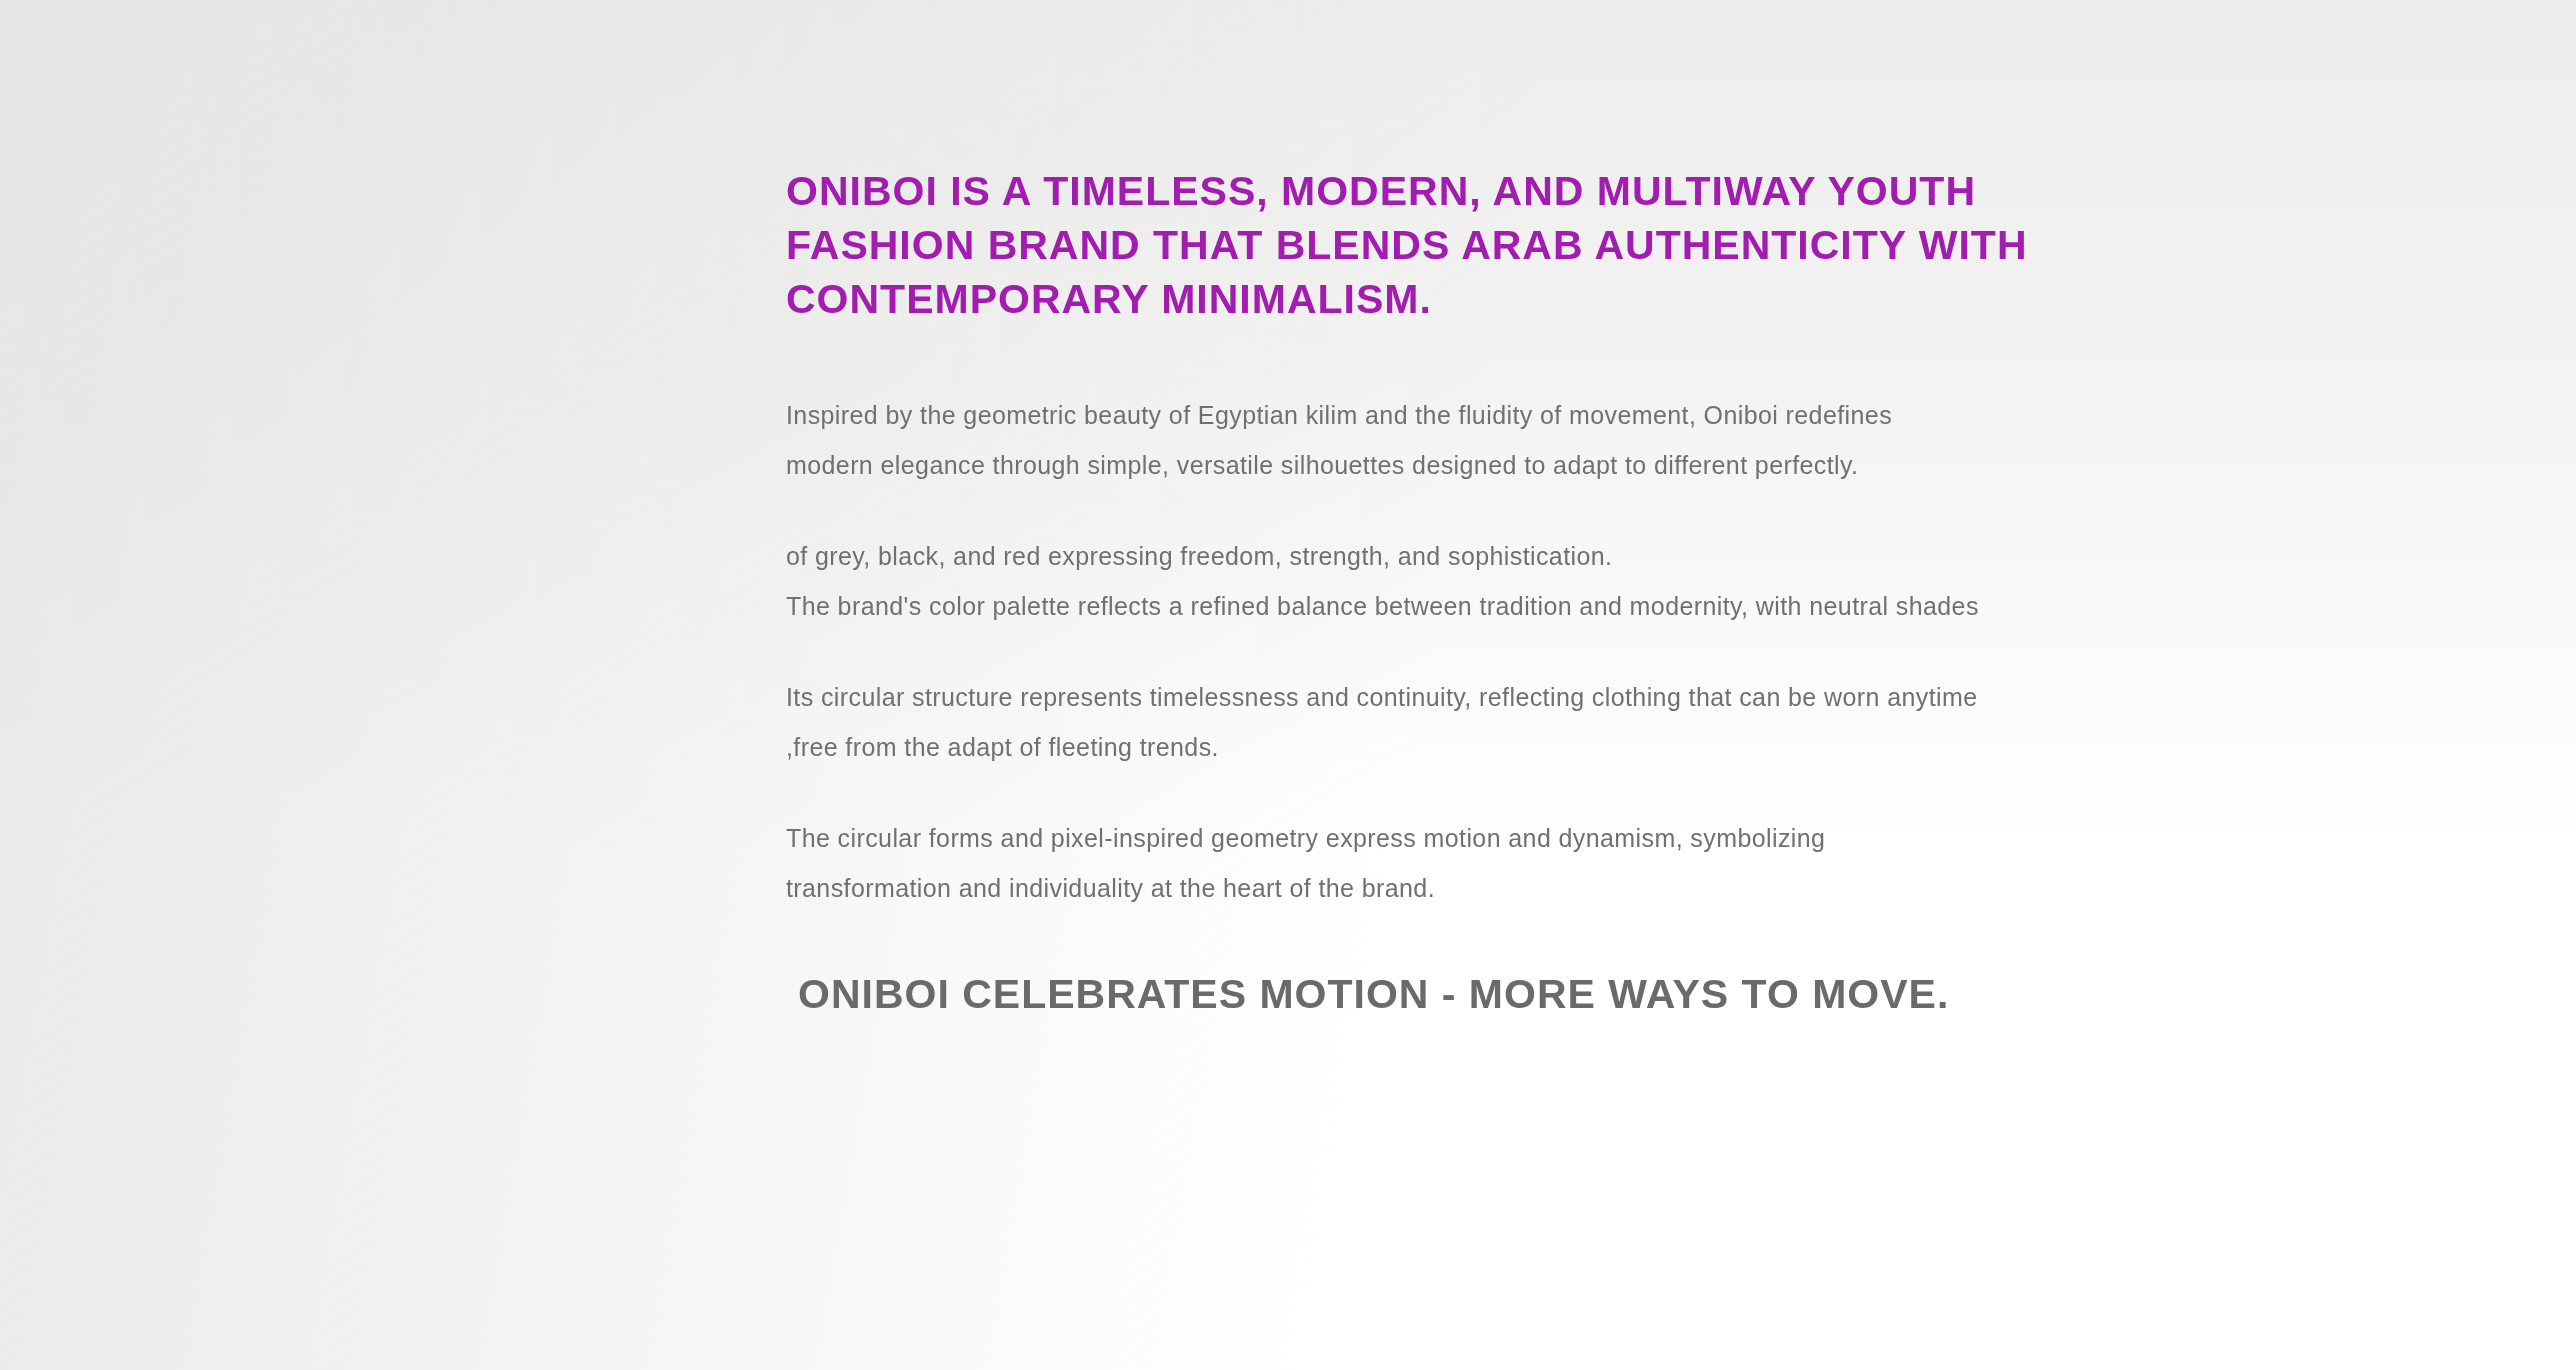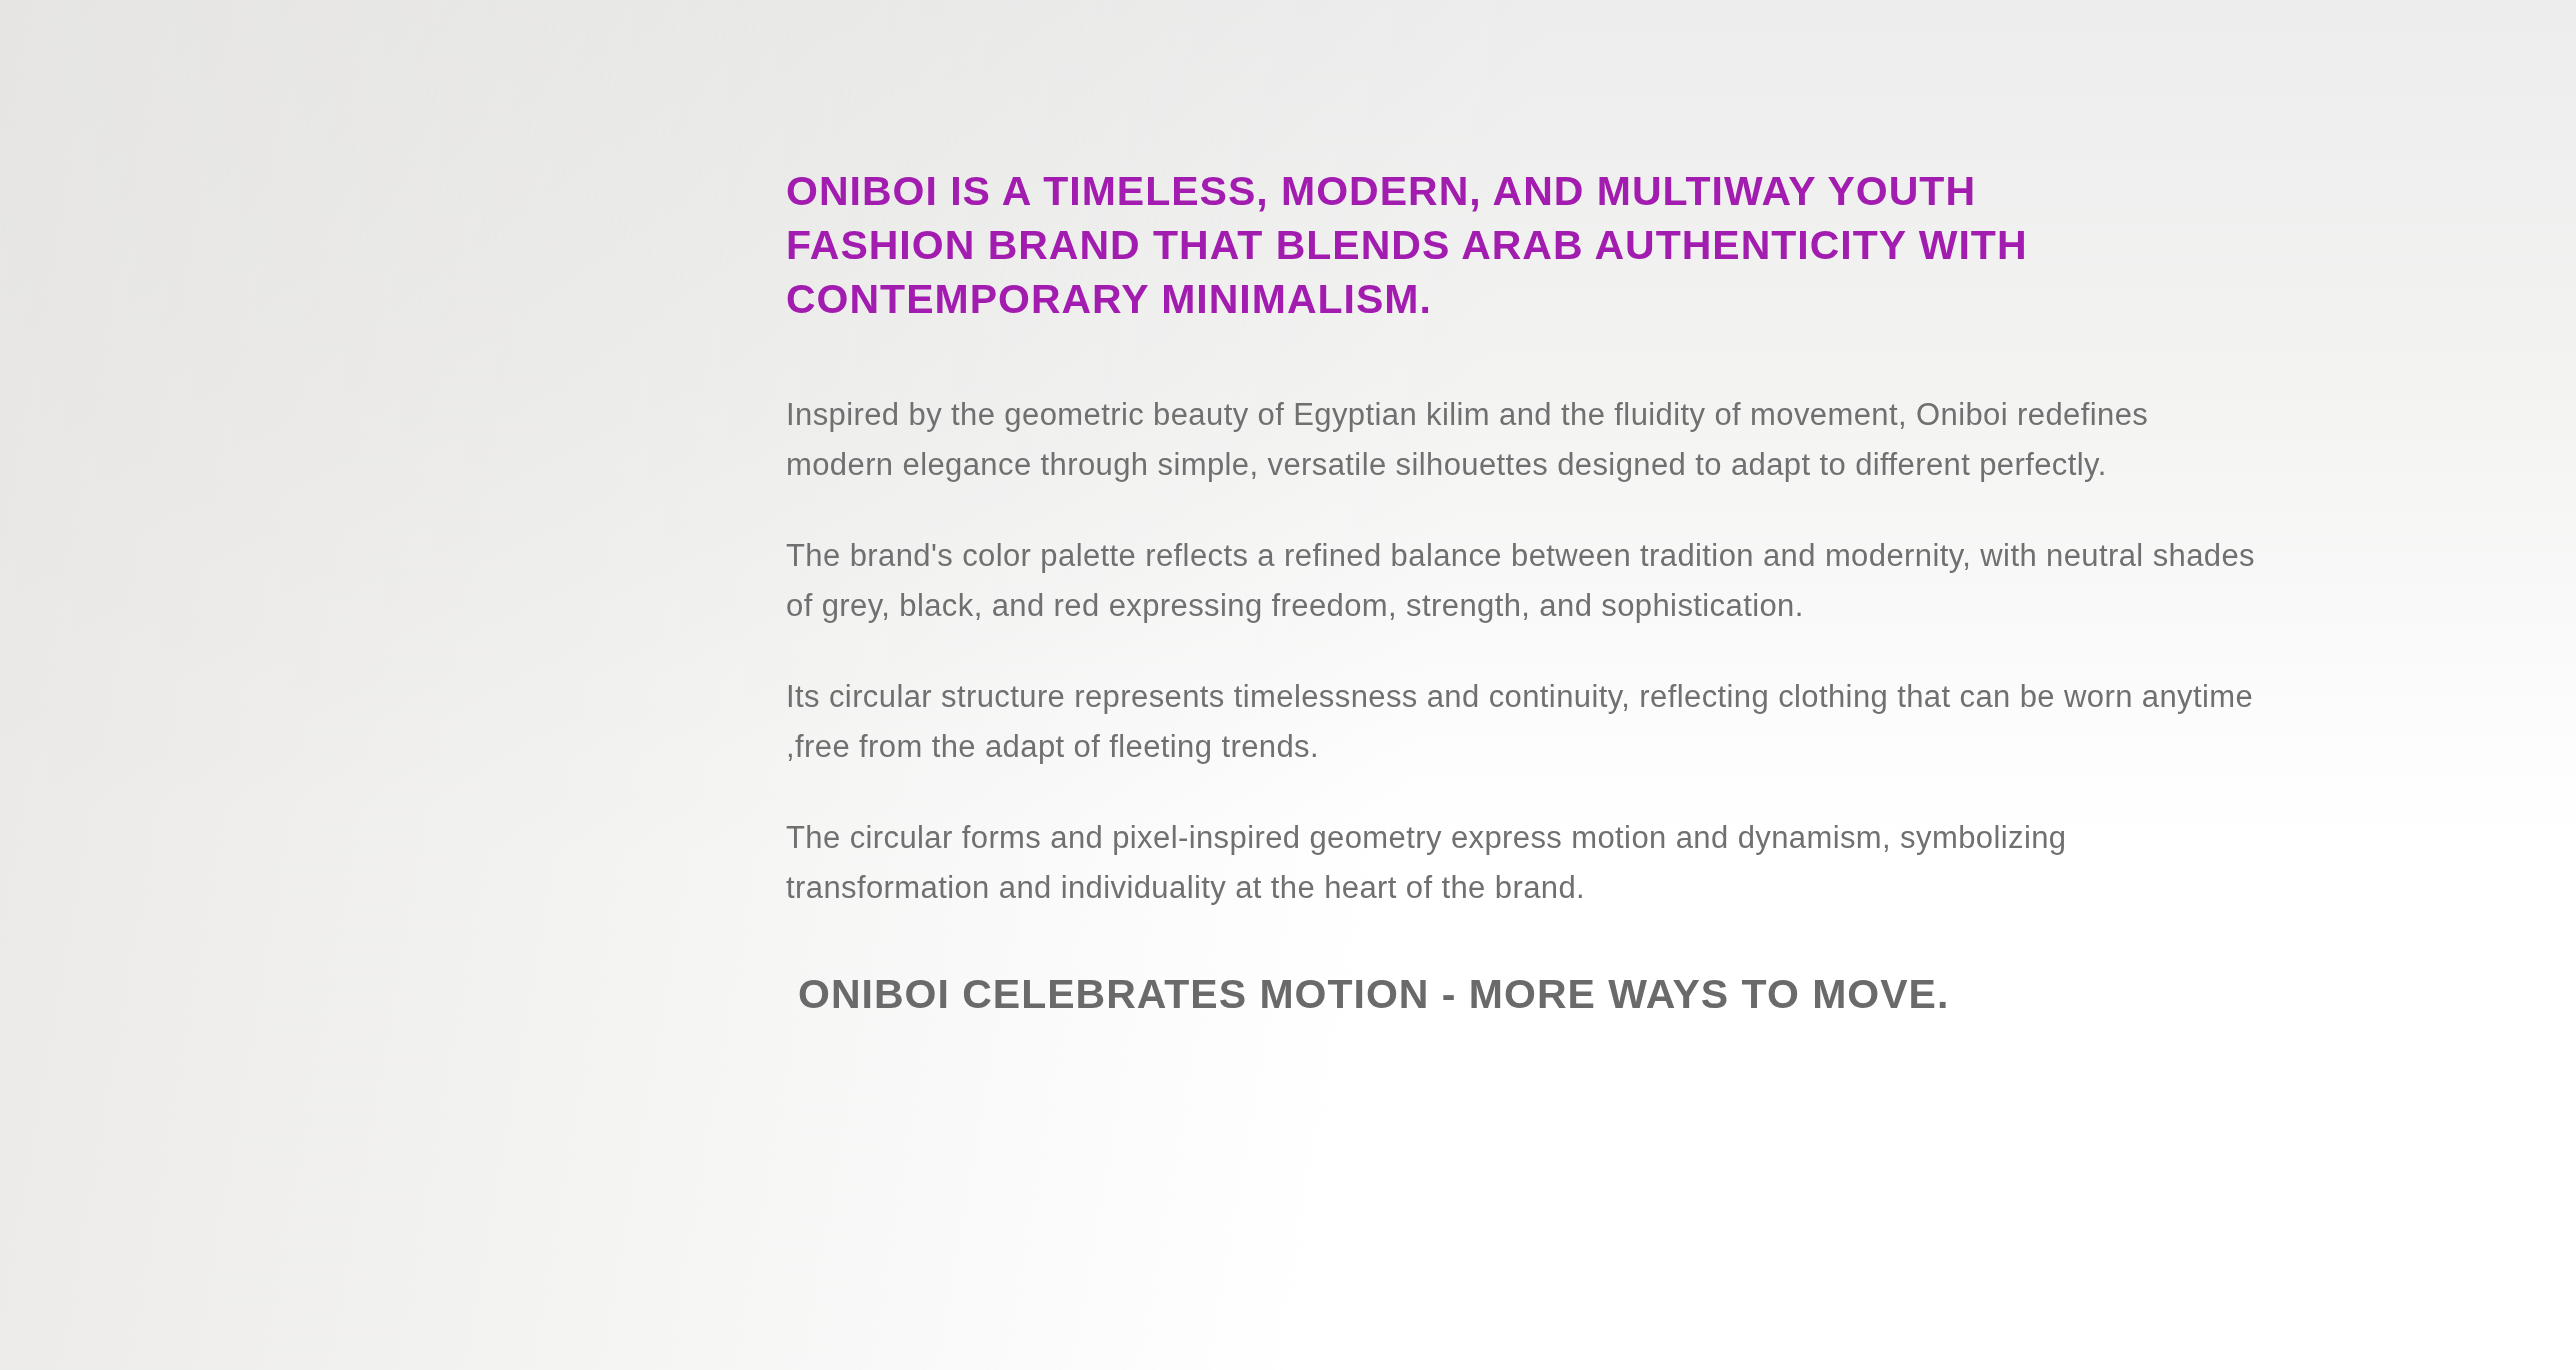--- a/index.html
+++ b/index.html
@@ -30,21 +30,21 @@
     font-weight: 700;
     letter-spacing: 1px;
     color: #a21caf;
   }
   .headline .hline {
     display: block;
     white-space: nowrap;
   }
   .para {
     margin: 0 0 41px 0;
-    font-size: 31px;
+    font-size: 25px;
     line-height: 50px;
     font-weight: 400;
     letter-spacing: 0.4px;
     color: #707070;
   }
   .para .bline {
     display: block;
     white-space: nowrap;
   }
   .closing {
@@ -67,22 +67,22 @@
     <span class="hline">FASHION BRAND THAT BLENDS ARAB AUTHENTICITY WITH</span>
     <span class="hline">CONTEMPORARY MINIMALISM.</span>
   </h1>
 
   <p class="para">
     <span class="bline">Inspired by the geometric beauty of Egyptian kilim and the fluidity of movement, Oniboi redefines</span>
     <span class="bline">modern elegance through simple, versatile silhouettes designed to adapt to different perfectly.</span>
   </p>
 
   <p class="para">
+    <span class="bline">of grey, black, and red expressing freedom, strength, and sophistication.</span>
     <span class="bline">The brand's color palette reflects a refined balance between tradition and modernity, with neutral shades</span>
-    <span class="bline">of grey, black, and red expressing freedom, strength, and sophistication.</span>
   </p>
 
   <p class="para">
     <span class="bline">Its circular structure represents timelessness and continuity, reflecting clothing that can be worn anytime</span>
     <span class="bline">,free from the adapt of fleeting trends.</span>
   </p>
 
   <p class="para">
     <span class="bline">The circular forms and pixel-inspired geometry express motion and dynamism, symbolizing</span>
     <span class="bline">transformation and individuality at the heart of the brand.</span>

